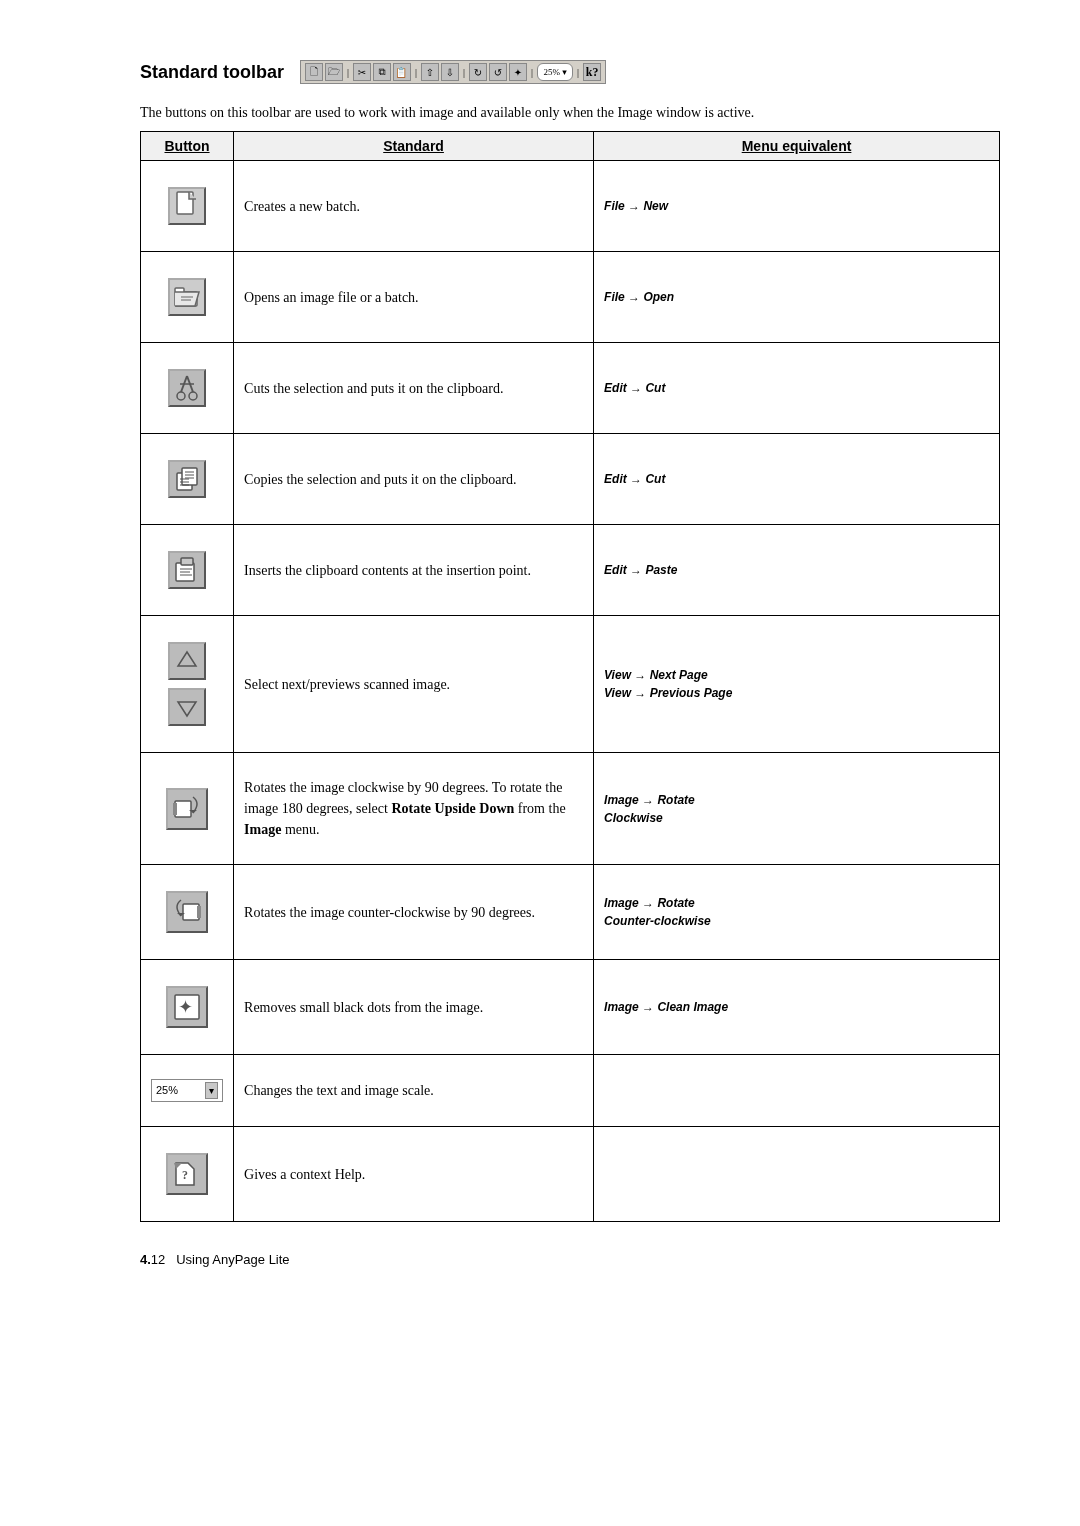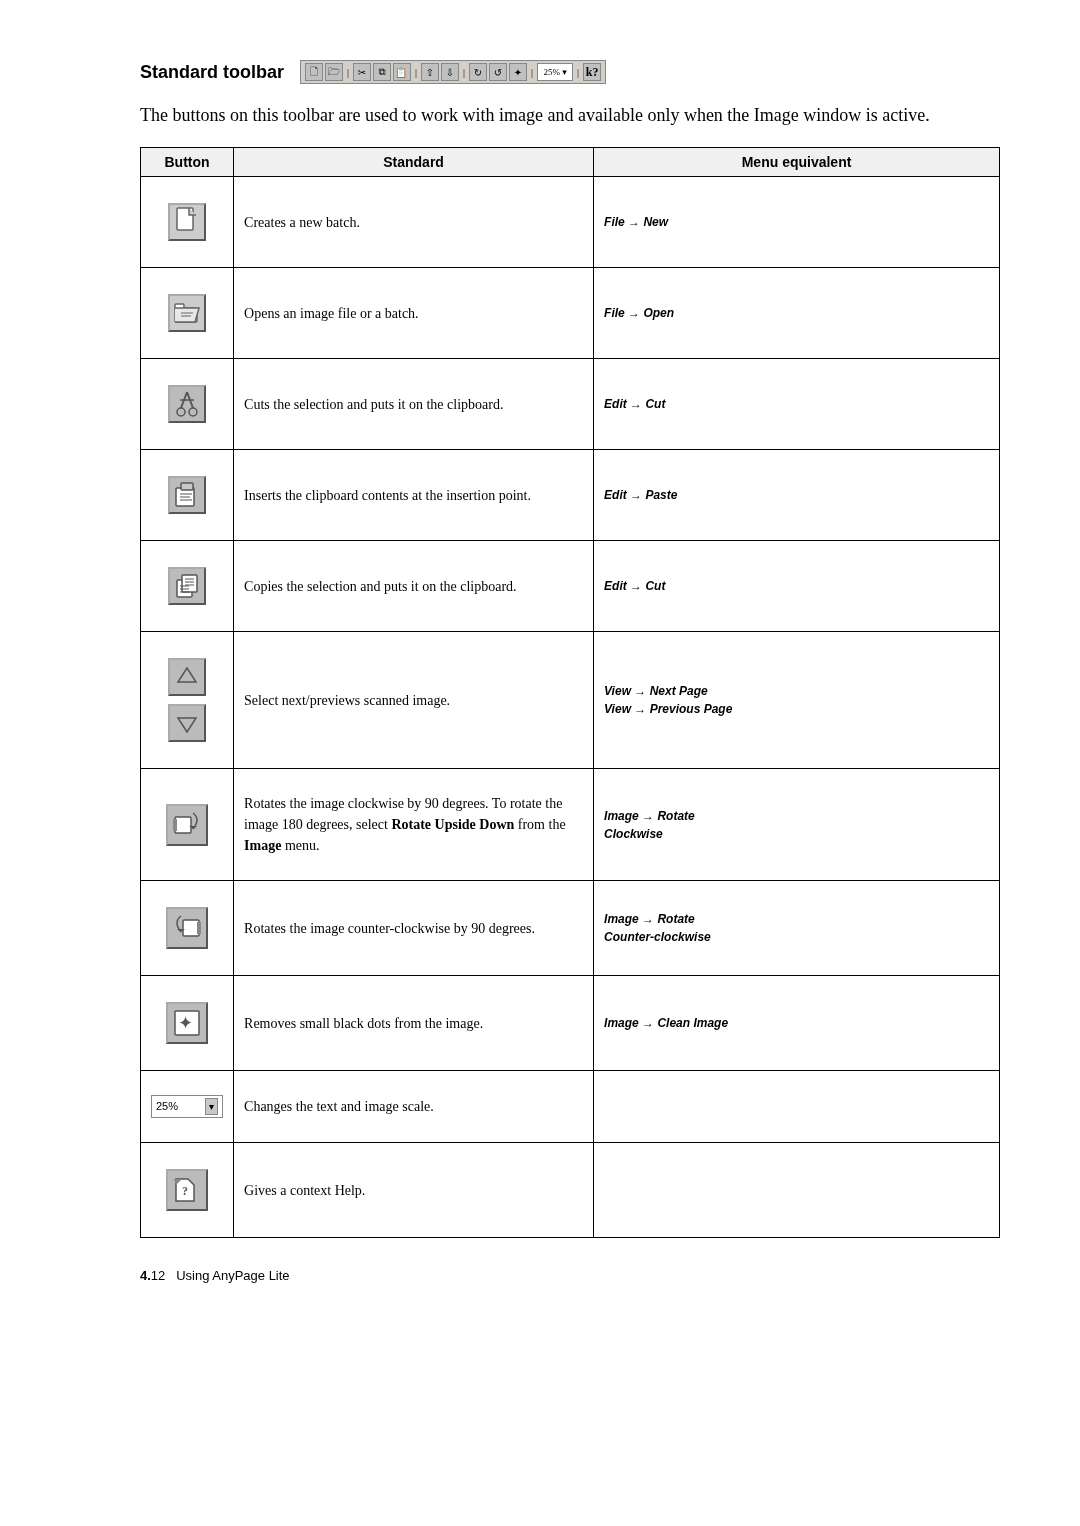--- a/index.html
+++ b/index.html
@@ -36,37 +36,38 @@
       width: 18px;
       height: 18px;
       background: #c0c0c0;
       border: 1px solid #888;
       display: inline-flex;
       align-items: center;
       justify-content: center;
       font-size: 10px;
     }
     .intro-text {
-      font-size: 18px;
-      margin-bottom: 18px;
+      font-size: 14px;
+      margin-bottom: 8px;
       line-height: 1.5;
     }
     table {
       width: 100%;
       border-collapse: collapse;
       margin-bottom: 30px;
     }
     thead tr th {
       background: #f0f0f0;
       border: 1px solid #000;
       padding: 6px 20px;
       font-family: Arial, Helvetica, sans-serif;
       font-weight: bold;
       font-size: 14px;
       text-align: center;
+      text-decoration: underline;
     }
     thead tr th:first-child {
       width: 90px;
       text-align: center;
     }
     thead tr th:nth-child(2) {
       width: 360px;
     }
     thead tr th:nth-child(3) {
       text-align: center;
@@ -130,21 +131,21 @@
     <span class="toolbar-icon">⧉</span>
     <span class="toolbar-icon">📋</span>
     <span style="font-size:10px;padding:0 2px;">|</span>
     <span class="toolbar-icon">⇧</span>
     <span class="toolbar-icon">⇩</span>
     <span style="font-size:10px;padding:0 2px;">|</span>
     <span class="toolbar-icon">↻</span>
     <span class="toolbar-icon">↺</span>
     <span class="toolbar-icon">✦</span>
     <span style="font-size:10px;padding:0 2px;">|</span>
-    <span class="toolbar-icon scale-widget" style="width:36px;font-size:9px;">25% ▾</span>
+    <span class="toolbar-icon scale-widget" style="width:36px;font-size:9px;border-radius:6px;">25% ▾</span>
     <span style="font-size:10px;padding:0 2px;">|</span>
     <span class="toolbar-icon" style="font-size:12px;font-weight:bold;">k?</span>
   </div>
 </div>
 
 <p class="intro-text">The buttons on this toolbar are used to work with image and available only when the Image window is active.</p>
 
 <table>
   <thead>
     <tr>
@@ -191,55 +192,55 @@
             <circle cx="6" cy="22" r="4" fill="none" stroke="#555" stroke-width="1.5"></circle>
             <circle cx="18" cy="22" r="4" fill="none" stroke="#555" stroke-width="1.5"></circle>
             <line x1="12" y1="2" x2="6" y2="18" stroke="#555" stroke-width="2"></line>
             <line x1="12" y1="2" x2="18" y2="18" stroke="#555" stroke-width="2"></line>
             <line x1="5" y1="10" x2="19" y2="10" stroke="#555" stroke-width="1.5"></line>
           </svg>
         </div>
       </td>
       <td>Cuts the selection and puts it on the clipboard.</td>
       <td class="menu-equiv">Edit → Cut</td>
-    </tr>
-
-    <tr>
-      <td>
-        <div class="btn-icon" style="background:#bbb;">
-          <svg width="28" height="30" viewBox="0 0 28 30">
-            <rect x="3" y="8" width="18" height="18" rx="1" fill="white" stroke="#555" stroke-width="1.5"></rect>
-            <rect x="8" y="3" width="12" height="7" rx="1" fill="#c8c8c8" stroke="#555" stroke-width="1.5"></rect>
-            <line x1="7" y1="14" x2="19" y2="14" stroke="#555" stroke-width="1"></line>
-            <line x1="7" y1="17" x2="17" y2="17" stroke="#555" stroke-width="1"></line>
-            <line x1="7" y1="20" x2="19" y2="20" stroke="#555" stroke-width="1"></line>
-          </svg>
-        </div>
-      </td>
-      <td>Inserts the clipboard contents at the insertion point.</td>
-      <td class="menu-equiv">Edit → Paste</td>
     </tr>
 
     <tr>
       <td>
         <div class="btn-icon" style="background:#bbb;">
           <svg width="28" height="28" viewBox="0 0 28 28">
             <rect x="4" y="8" width="15" height="17" rx="1" fill="white" stroke="#555" stroke-width="1.5"></rect>
             <rect x="9" y="3" width="15" height="17" rx="1" fill="white" stroke="#555" stroke-width="1.5"></rect>
             <line x1="12" y1="7" x2="21" y2="7" stroke="#555" stroke-width="1"></line>
             <line x1="12" y1="10" x2="21" y2="10" stroke="#555" stroke-width="1"></line>
             <line x1="12" y1="13" x2="21" y2="13" stroke="#555" stroke-width="1"></line>
             <line x1="7" y1="14" x2="16" y2="14" stroke="#555" stroke-width="1"></line>
             <line x1="7" y1="17" x2="16" y2="17" stroke="#555" stroke-width="1"></line>
             <line x1="7" y1="20" x2="16" y2="20" stroke="#555" stroke-width="1"></line>
           </svg>
         </div>
       </td>
       <td>Copies the selection and puts it on the clipboard.</td>
       <td class="menu-equiv">Edit → Cut</td>
+    </tr>
+
+    <tr>
+      <td>
+        <div class="btn-icon" style="background:#bbb;">
+          <svg width="28" height="30" viewBox="0 0 28 30">
+            <rect x="3" y="8" width="18" height="18" rx="1" fill="white" stroke="#555" stroke-width="1.5"></rect>
+            <rect x="8" y="3" width="12" height="7" rx="1" fill="#c8c8c8" stroke="#555" stroke-width="1.5"></rect>
+            <line x1="7" y1="14" x2="19" y2="14" stroke="#555" stroke-width="1"></line>
+            <line x1="7" y1="17" x2="17" y2="17" stroke="#555" stroke-width="1"></line>
+            <line x1="7" y1="20" x2="19" y2="20" stroke="#555" stroke-width="1"></line>
+          </svg>
+        </div>
+      </td>
+      <td>Inserts the clipboard contents at the insertion point.</td>
+      <td class="menu-equiv">Edit → Paste</td>
     </tr>
 
     <tr>
       <td>
         <div class="icon-cell-double">
           <div class="btn-icon" style="background:#bbb;">
             <svg width="26" height="26" viewBox="0 0 26 26">
               <polygon points="13,4 22,18 4,18" fill="none" stroke="#555" stroke-width="1.5"></polygon>
             </svg>
           </div>

